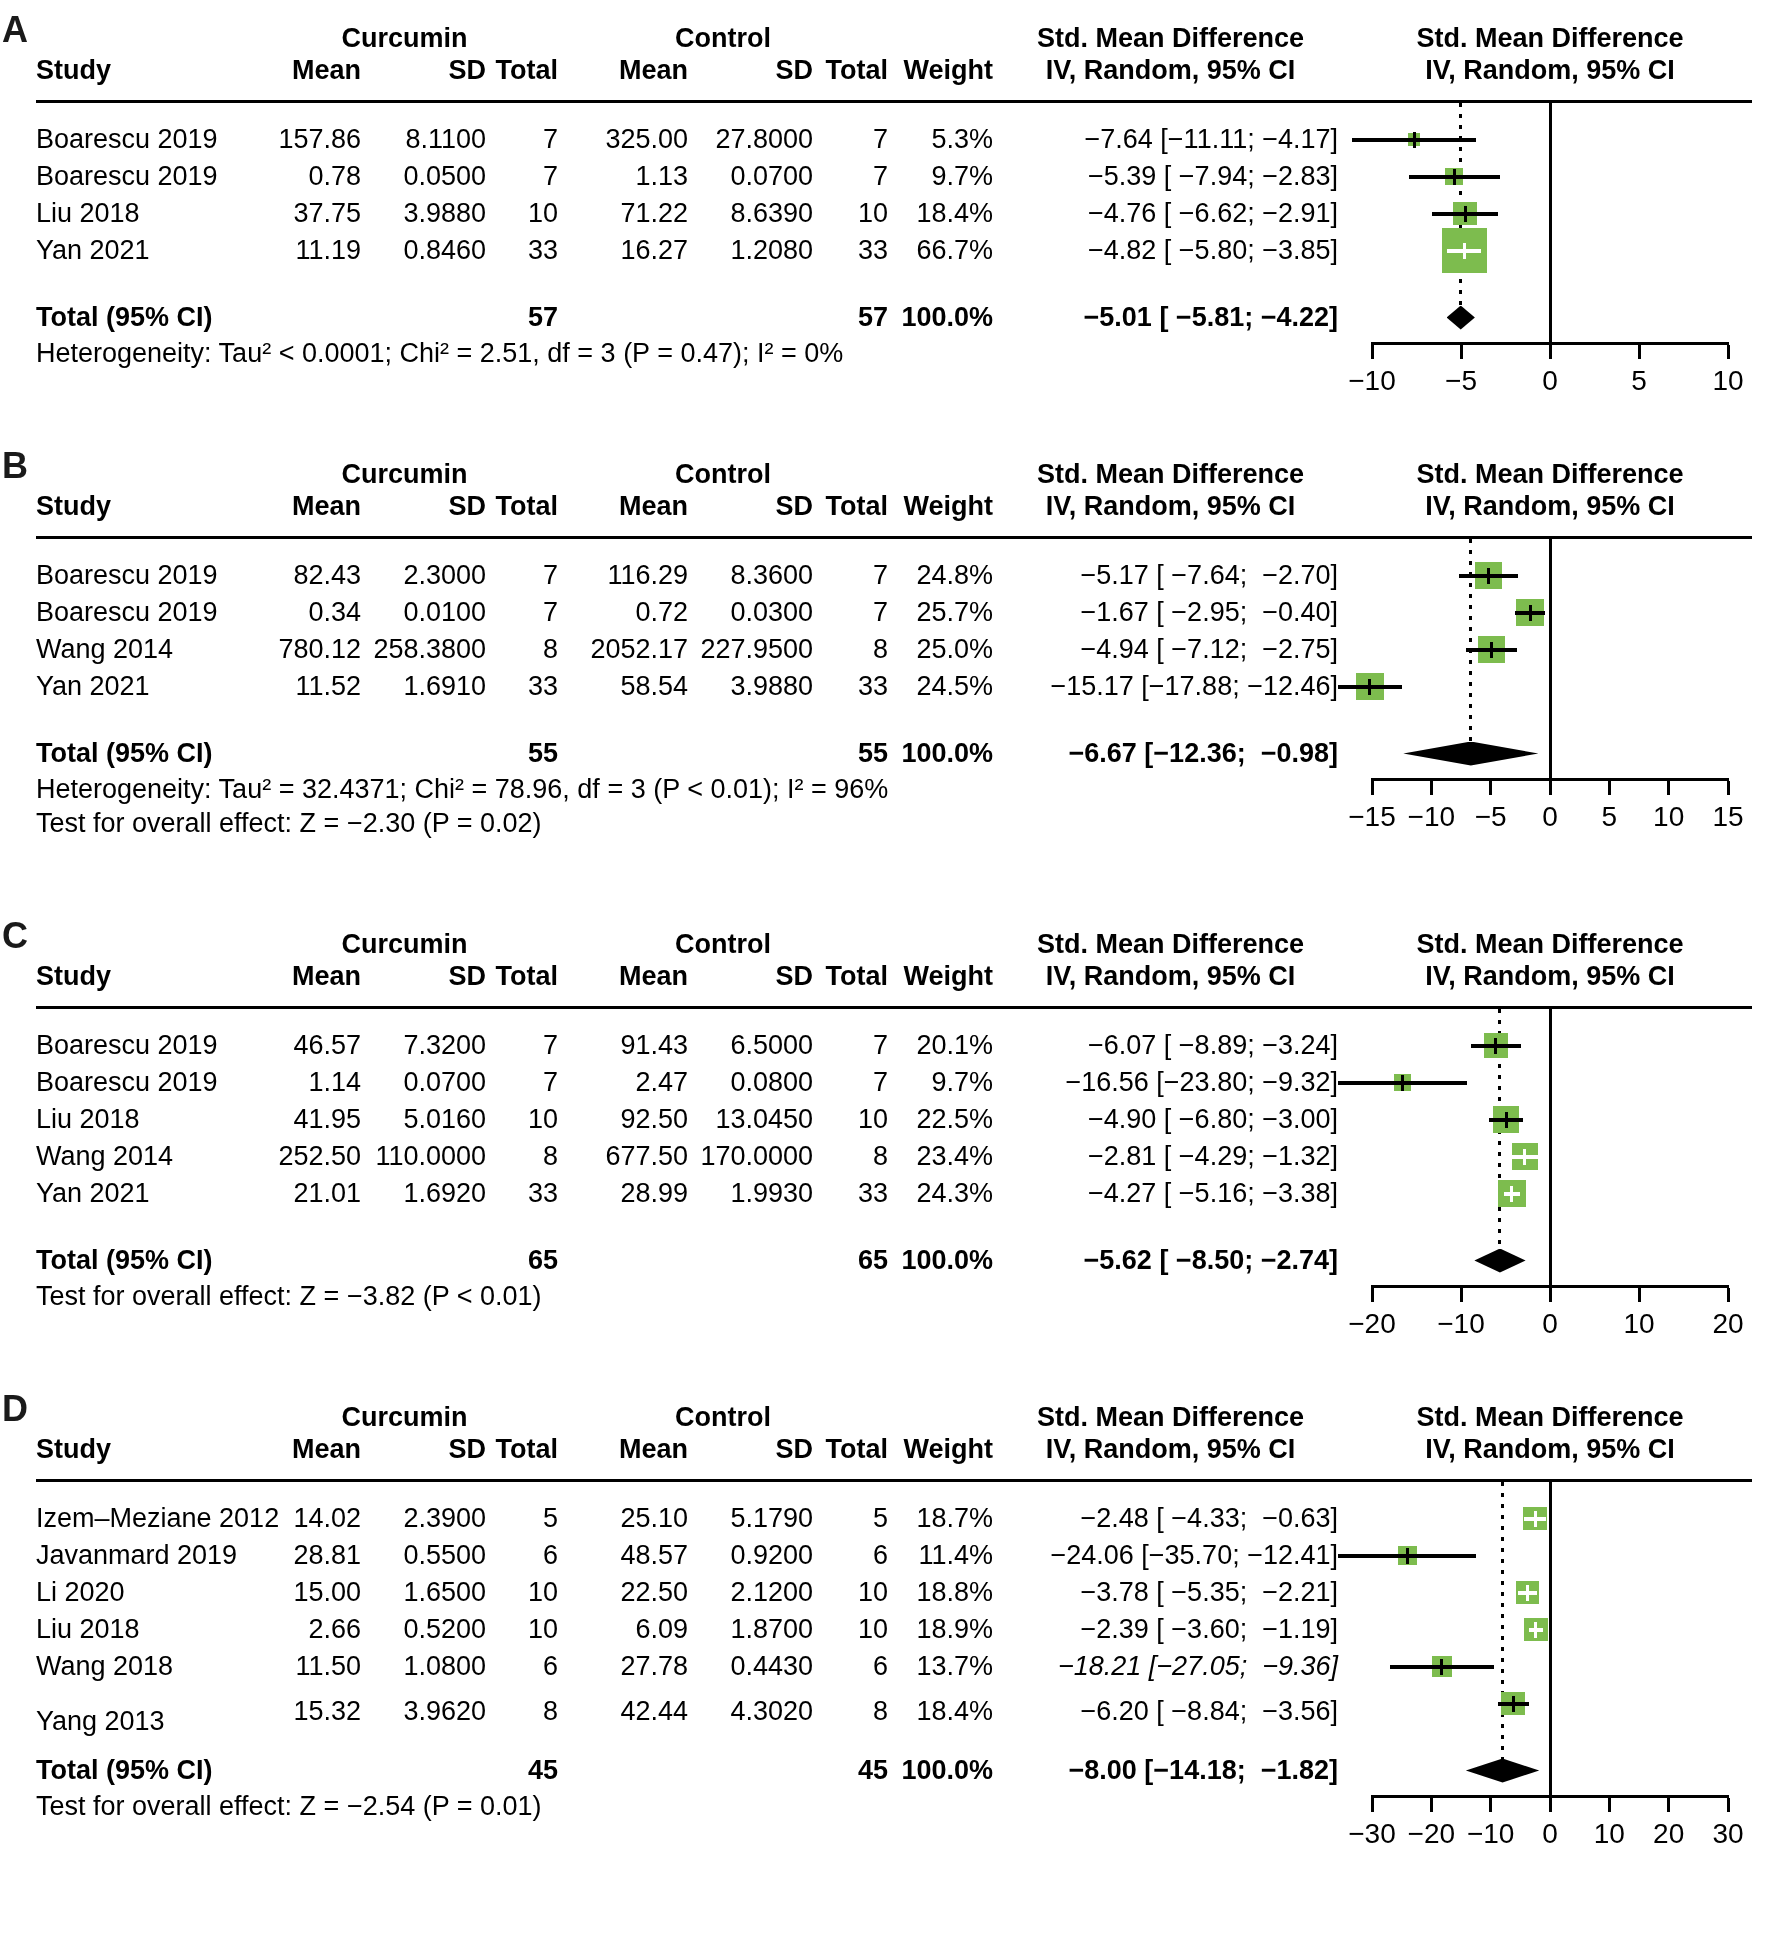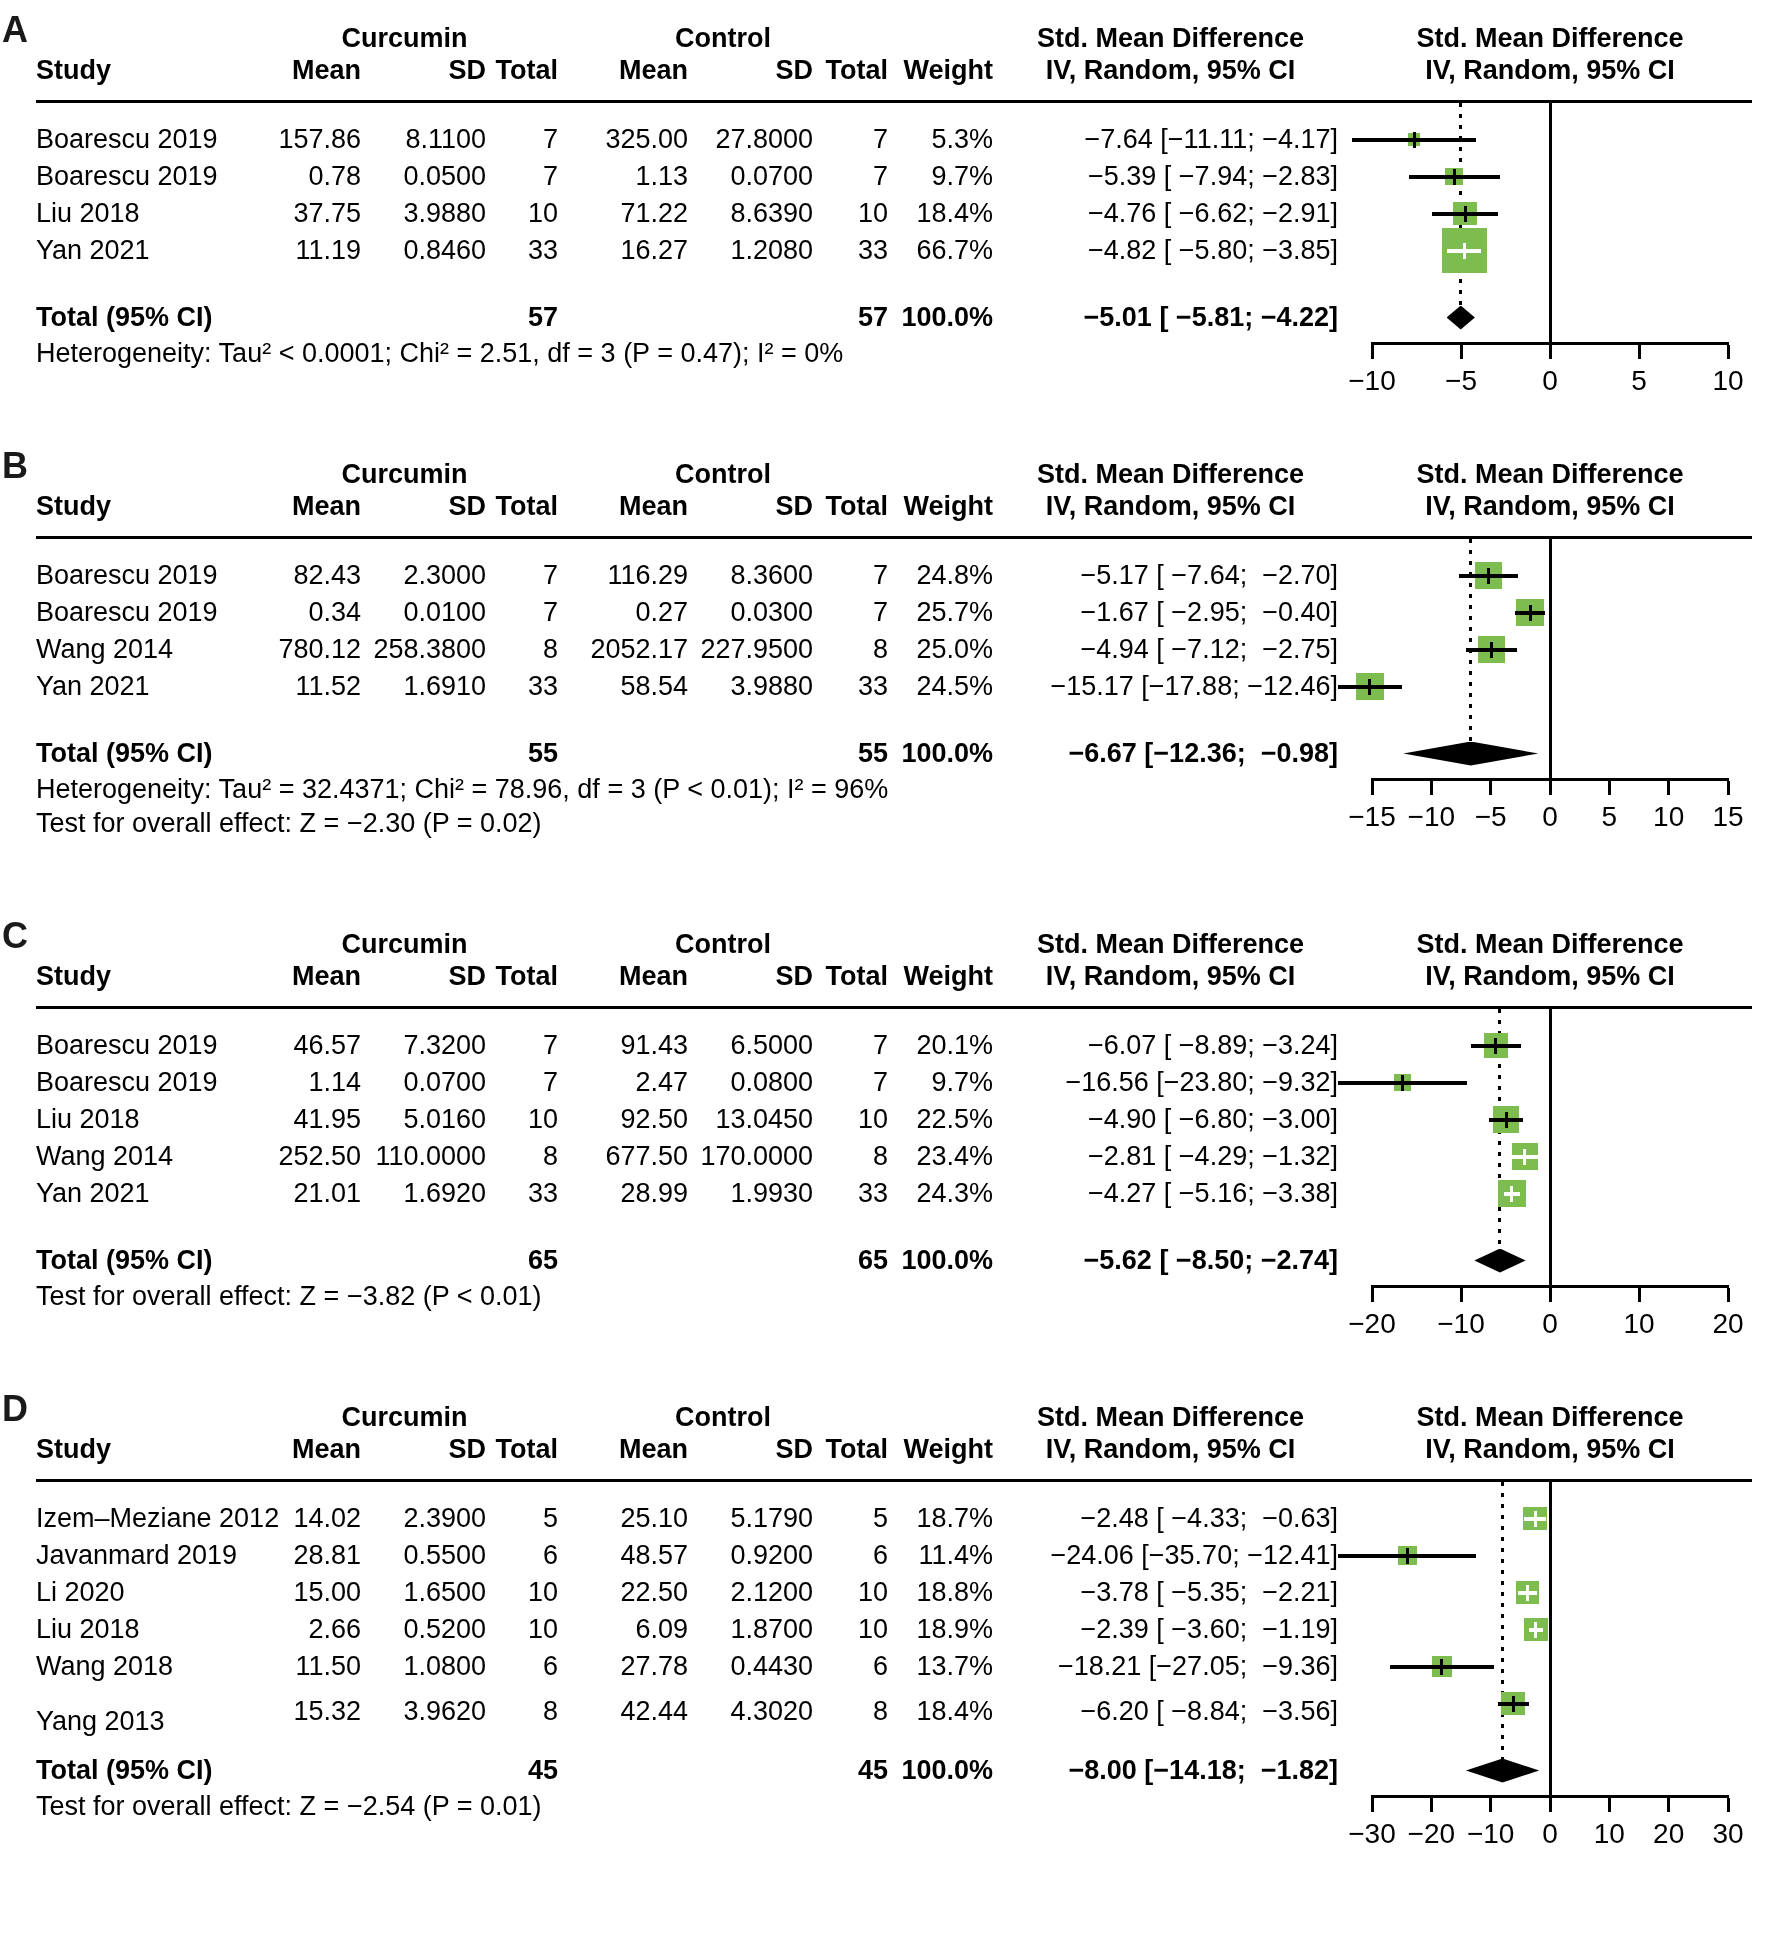--- a/index.html
+++ b/index.html
@@ -197,21 +197,21 @@
         <div class="cell c-right" style="grid-column: 6;">8.3600</div>
         <div class="cell c-right" style="grid-column: 7;">7</div>
         <div class="cell c-right" style="grid-column: 8;">24.8%</div>
         <div class="cell ci-cell" style="grid-column: 9;">−5.17 [ −7.64;  −2.70]</div>
       </div>
       <div class="grid row">
         <div class="cell c-left" style="grid-column: 1;">Boarescu 2019</div>
         <div class="cell c-right" style="grid-column: 2;">0.34</div>
         <div class="cell c-right" style="grid-column: 3;">0.0100</div>
         <div class="cell c-right" style="grid-column: 4;">7</div>
-        <div class="cell c-right" style="grid-column: 5;">0.27</div>
+        <div class="cell c-right" style="grid-column: 5;">0.72</div>
         <div class="cell c-right" style="grid-column: 6;">0.0300</div>
         <div class="cell c-right" style="grid-column: 7;">7</div>
         <div class="cell c-right" style="grid-column: 8;">25.7%</div>
         <div class="cell ci-cell" style="grid-column: 9;">−1.67 [ −2.95;  −0.40]</div>
       </div>
       <div class="grid row">
         <div class="cell c-left" style="grid-column: 1;">Wang 2014</div>
         <div class="cell c-right" style="grid-column: 2;">780.12</div>
         <div class="cell c-right" style="grid-column: 3;">258.3800</div>
         <div class="cell c-right" style="grid-column: 4;">8</div>
@@ -465,21 +465,21 @@
       </div>
       <div class="grid row">
         <div class="cell c-left" style="grid-column: 1;">Wang 2018</div>
         <div class="cell c-right" style="grid-column: 2;">11.50</div>
         <div class="cell c-right" style="grid-column: 3;">1.0800</div>
         <div class="cell c-right" style="grid-column: 4;">6</div>
         <div class="cell c-right" style="grid-column: 5;">27.78</div>
         <div class="cell c-right" style="grid-column: 6;">0.4430</div>
         <div class="cell c-right" style="grid-column: 7;">6</div>
         <div class="cell c-right" style="grid-column: 8;">13.7%</div>
-        <div class="cell ci-cell" style="grid-column: 9;">−18.21 [−27.05;  −9.36]</div>
+        <div class="cell ci-cell" style="grid-column: 9; font-style: italic;">−18.21 [−27.05;  −9.36]</div>
       </div>
       <div class="grid row">
         <div class="cell c-left" style="grid-column: 1; margin-top: 20px;">Yang 2013</div>
         <div class="cell c-right" style="grid-column: 2;">15.32</div>
         <div class="cell c-right" style="grid-column: 3;">3.9620</div>
         <div class="cell c-right" style="grid-column: 4;">8</div>
         <div class="cell c-right" style="grid-column: 5;">42.44</div>
         <div class="cell c-right" style="grid-column: 6;">4.3020</div>
         <div class="cell c-right" style="grid-column: 7;">8</div>
         <div class="cell c-right" style="grid-column: 8;">18.4%</div>

